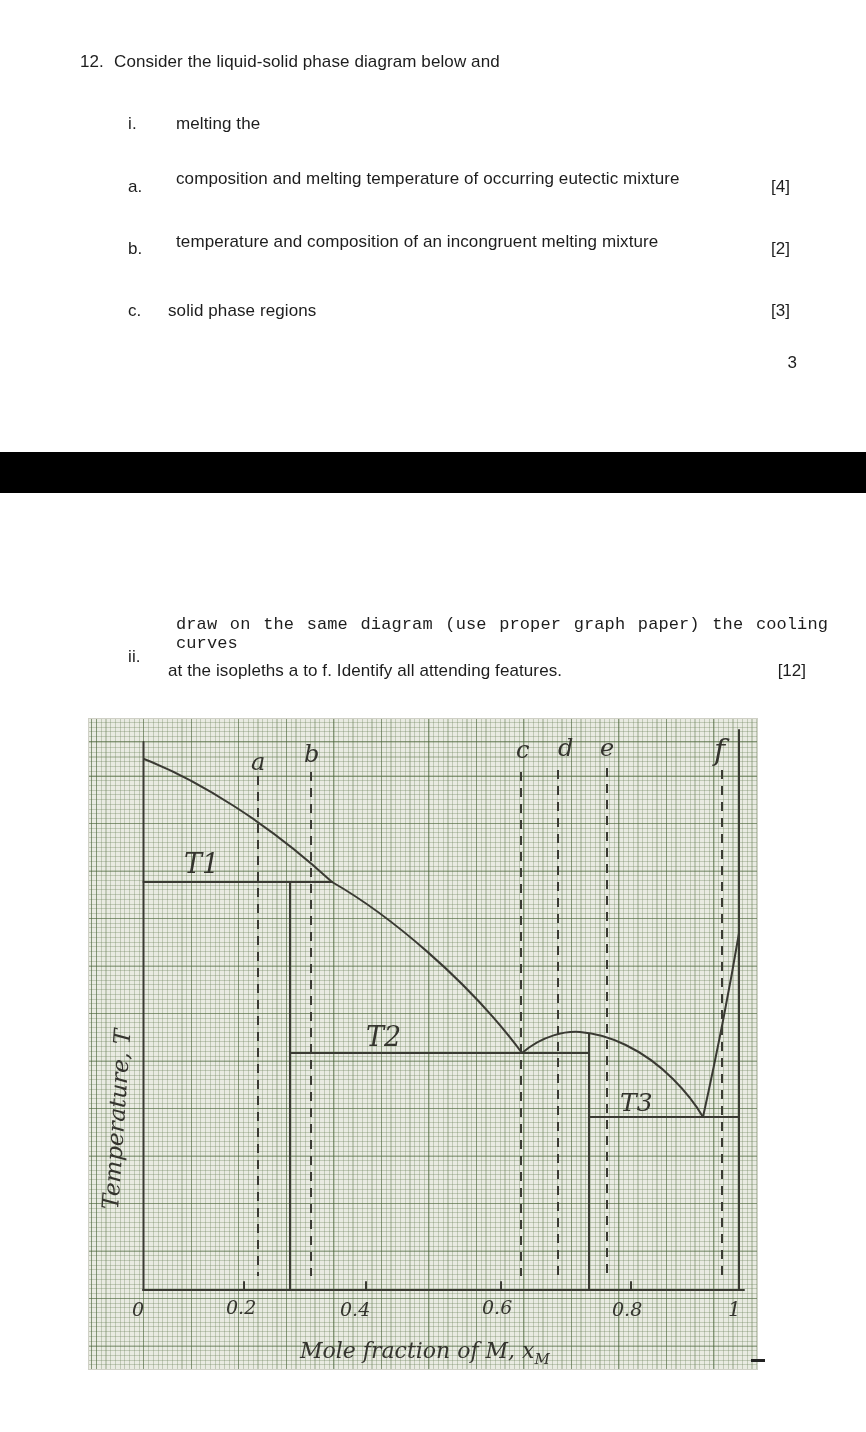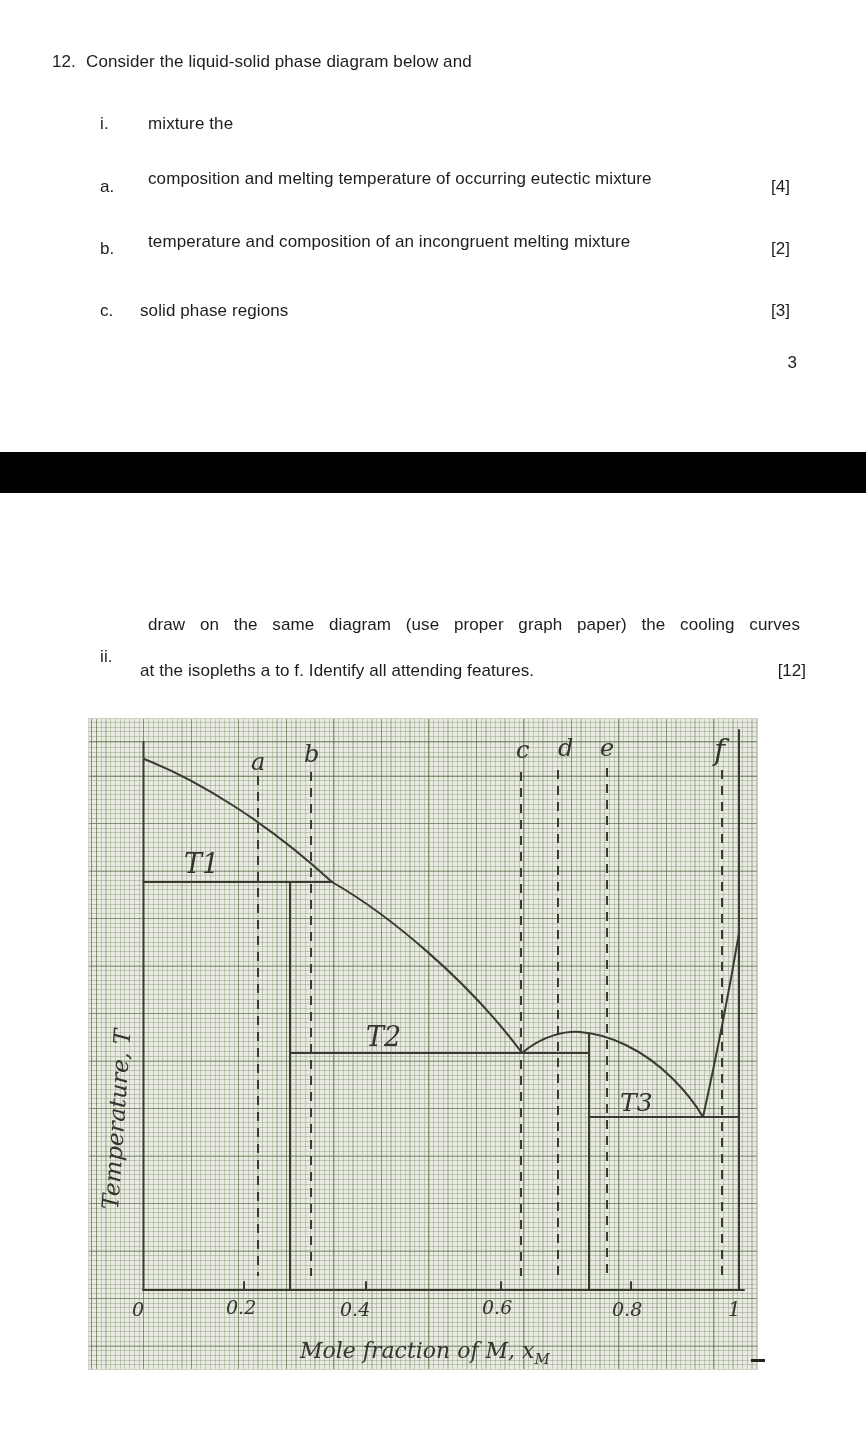--- a/index.html
+++ b/index.html
@@ -5,24 +5,24 @@
   html,body{margin:0;padding:0;}
   body{
     width:866px;height:1432px;
     background:#ffffff;
     font-family:"Liberation Sans", sans-serif;
     color:#1c1c1c;
     position:relative;
     overflow:hidden;
   }
   .typed{font-size:17px;line-height:19px;letter-spacing:.1px;color:#1d1d1d;}
-  .abs{position:absolute;}
+  .abs{position:absolute;margin-left:28px;}
   .marks{position:absolute;font-size:17px;color:#1d1d1d;}
   .black-bar{position:absolute;left:0;top:452px;width:866px;height:41px;background:#000;}
-  .justified{text-align:justify;text-align-last:justify;}
+  .justified{text-align:justify;text-align-last:justify;font-family:Liberation Mono, monospace;}
 
   
   .photo{
     position:absolute;left:88px;top:718px;width:670px;height:652px;
     background-color:#e9ebe2;
     background-image:
       repeating-linear-gradient(90deg, rgba(72,98,56,.50) 0, rgba(72,98,56,.50) 1px, transparent 1px, transparent 47.5px),
       repeating-linear-gradient(0deg,  rgba(72,98,56,.50) 0, rgba(72,98,56,.50) 1px, transparent 1px, transparent 47.5px),
       repeating-linear-gradient(90deg, rgba(105,128,88,.32) 0, rgba(105,128,88,.32) 1px, transparent 1px, transparent 4.75px),
       repeating-linear-gradient(0deg,  rgba(105,128,88,.32) 0, rgba(105,128,88,.32) 1px, transparent 1px, transparent 4.75px);
@@ -37,21 +37,21 @@
 </style>
 </head>
 <body>
 
 <div>
 
   <div class="abs typed" style="left:52px;top:52px;">12.</div>
   <div class="abs typed" style="left:86px;top:52px;">Consider the liquid-solid phase diagram below and</div>
 
   <div class="abs typed" style="left:100px;top:114px;">i.</div>
-  <div class="abs typed" style="left:148px;top:114px;">mixture the</div>
+  <div class="abs typed" style="left:148px;top:114px;">melting the</div>
 
   <div class="abs typed" style="left:100px;top:177px;">a.</div>
   <div class="abs typed" style="left:148px;top:169px;">composition and melting temperature of occurring eutectic mixture</div>
   <div class="marks" style="right:76px;top:177px;">[4]</div>
 
   <div class="abs typed" style="left:100px;top:239px;">b.</div>
   <div class="abs typed" style="left:148px;top:232px;">temperature and composition of an incongruent melting mixture</div>
   <div class="marks" style="right:76px;top:239px;">[2]</div>
 
   <div class="abs typed" style="left:100px;top:301px;">c.</div>

